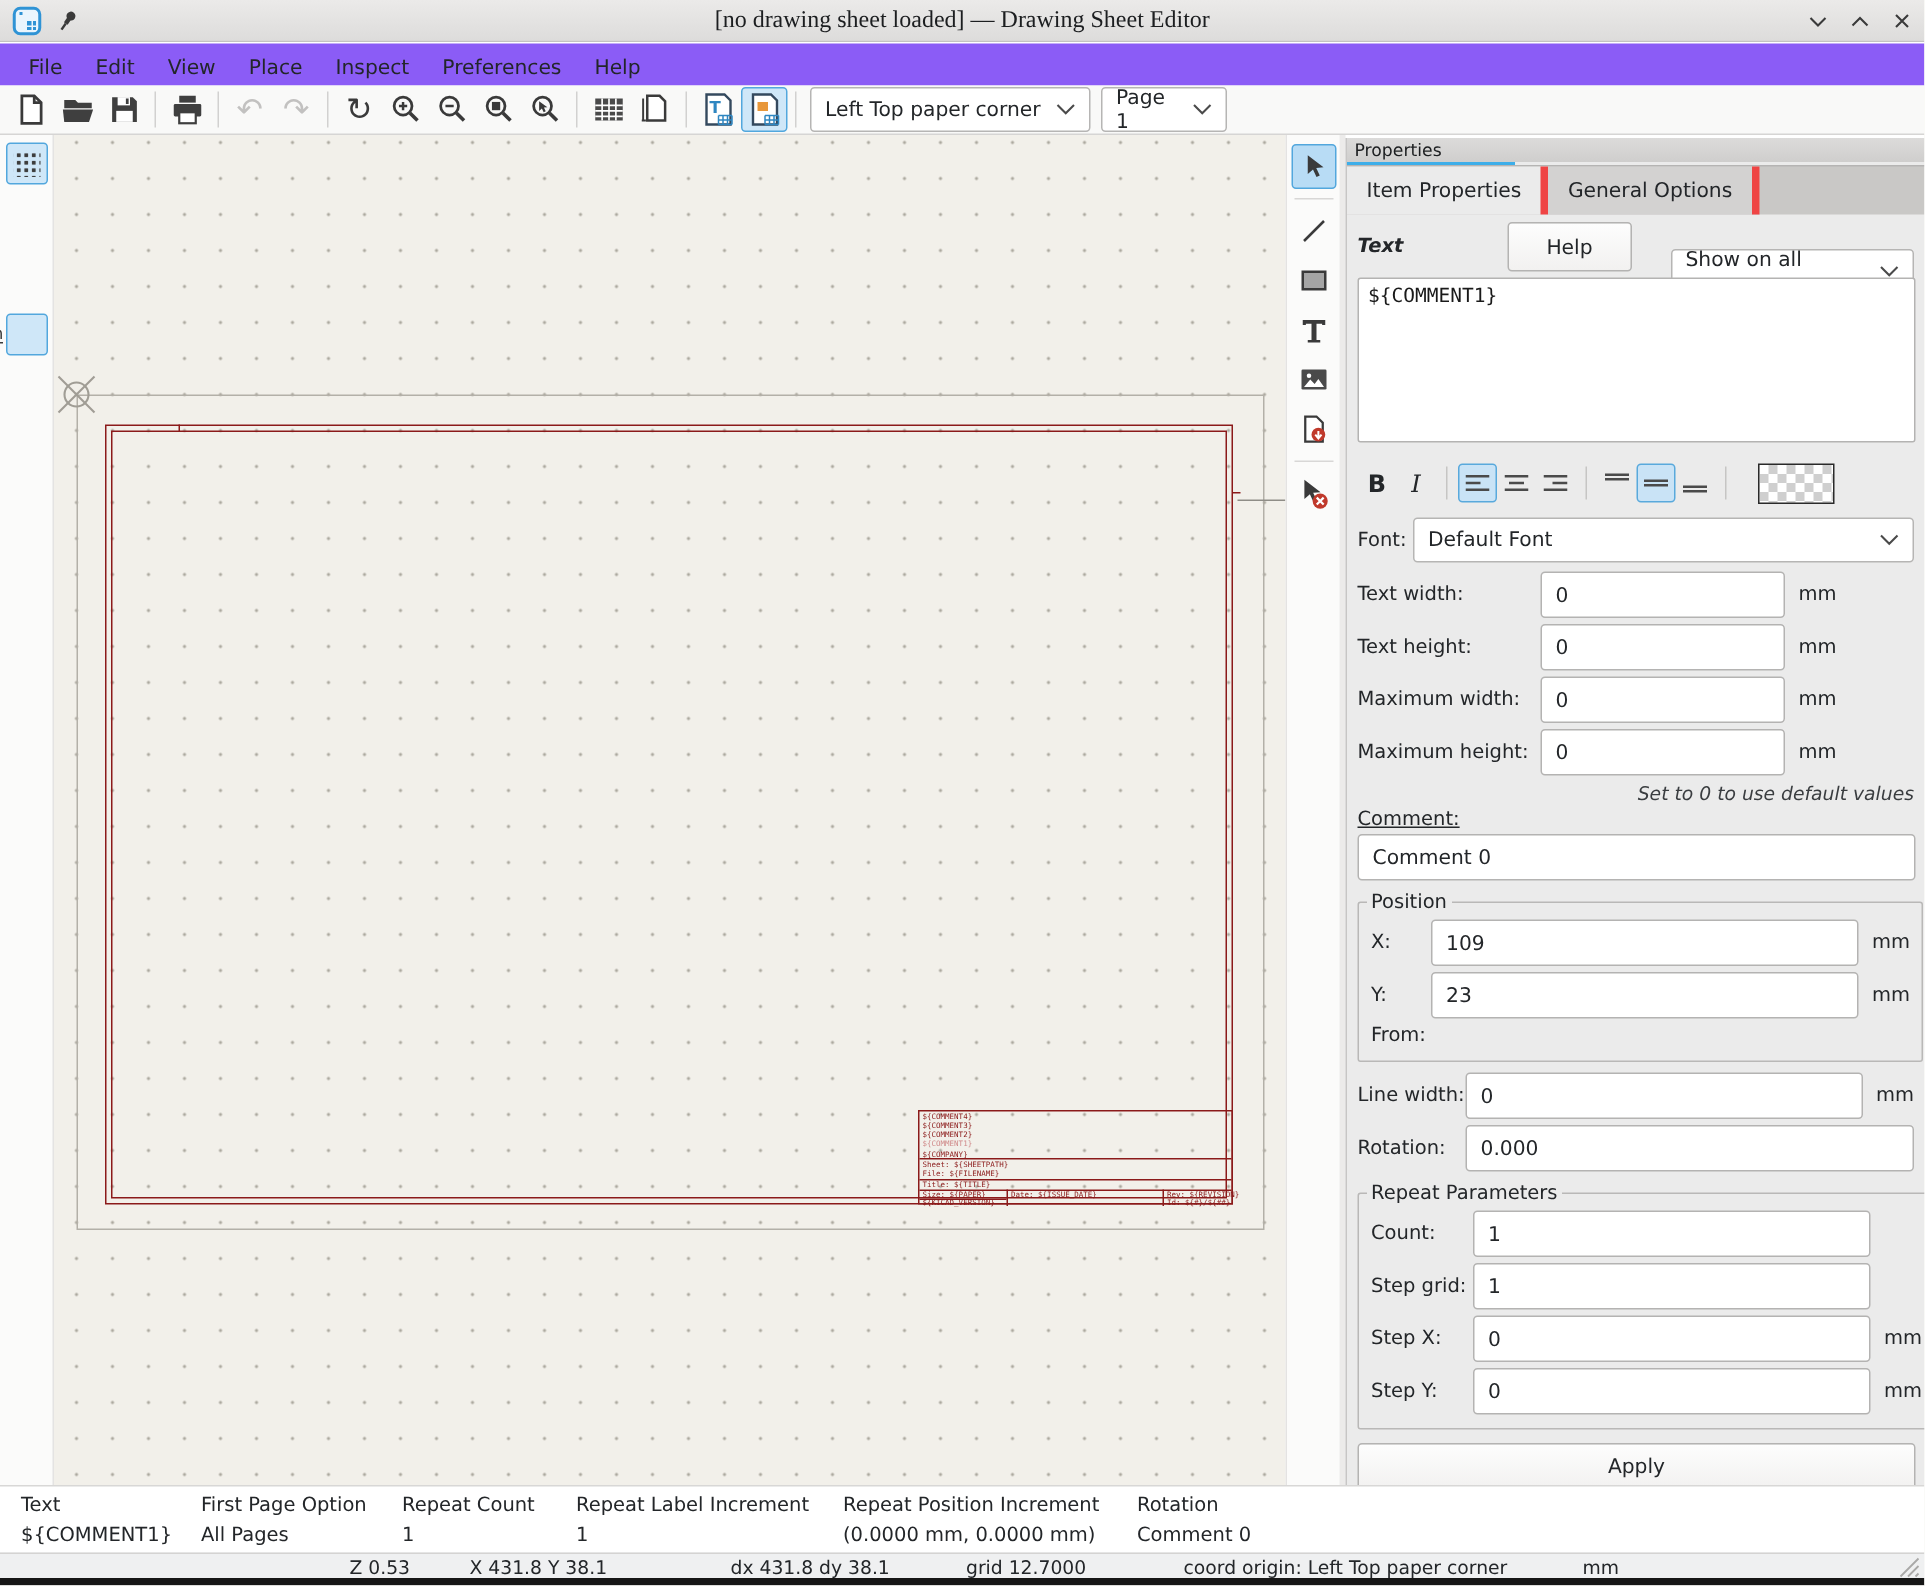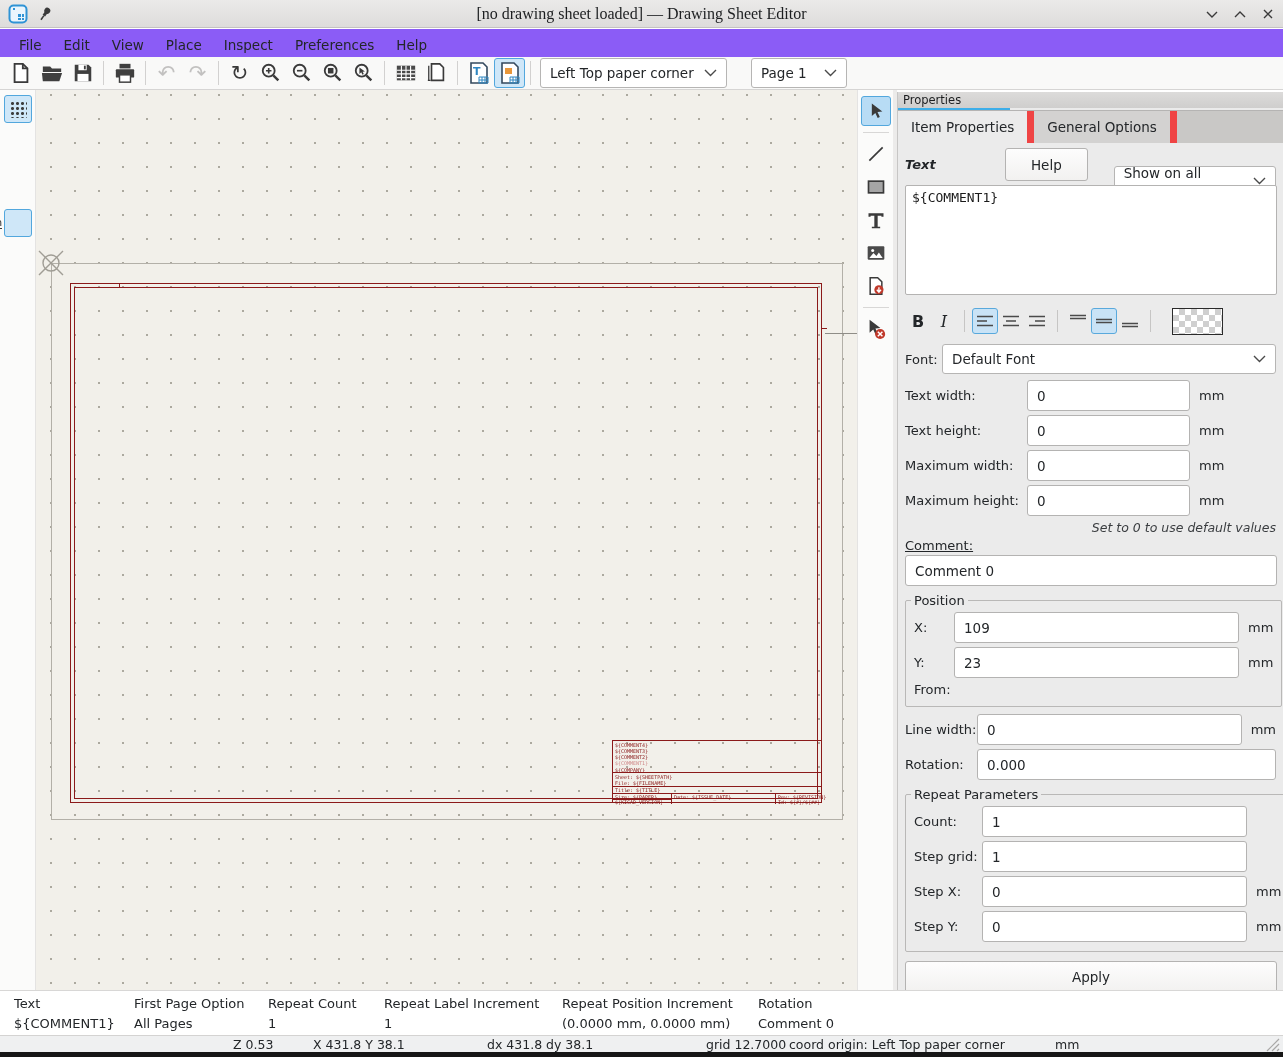--- a/index.html
+++ b/index.html
@@ -68,21 +68,21 @@
   .rbtn.toggled { background:#b8dcf5; border:1px solid #52a7dd; }
   .rsep { width:26px; height:1px; background:#d8d7d6; margin:6px auto; }
 
   .splitter { position:absolute; left:893px; top:90px; width:4px; height:900px; background:#ecebea; }
 
   
   .panel { position:absolute; left:897px; top:92px; width:386px; height:898px; background:#ebebeb; border-left:1px solid #c7c6c5; }
   .panel-header { height:16px; background:linear-gradient(#dcdbda,#cfcecd); font-size:11.5px; padding:1px 0 0 5px; color:#1c1e20; }
   .panel-accent { height:2px; width:112px; background:#3daee9; }
   .tabs { height:33px; background:#c9c8c6; display:flex; align-items:stretch; border-top:1px solid #b5b4b3; }
-  .tab { padding:0 13px; display:flex; align-items:center; font-size:13.5px; border-right:7px solid #ef4444; }
+  .tab { padding:0 13px; display:flex; align-items:center; font-size:13.5px; border-right:5px solid #ef4444; }
   .tab.active { background:#ebebeb; }
   .tab.inactive { background:#d3d2d1; }
   .panel-body { padding:5px 7px 0 7px; }
 
   .prow { display:flex; align-items:center; }
   .plabel { flex:none; }
   input.tfield, .tfield { background:#fff; border:1px solid #b4b3b2; border-radius:3px; height:31px;
     padding:0 9px; font-size:13.5px; font-family:inherit; color:#232629; }
   .unit { margin-left:9px; }
   .btn { background:linear-gradient(#fdfdfd,#f2f1f0); border:1px solid #b4b3b2; border-radius:3px;
@@ -262,21 +262,21 @@
           </g>
         </svg>
     </span>
     <span class="tsep"></span>
     <div class="combo" style="width:187px; margin-left:4px;">
       <span>Left Top paper corner</span>
       <svg class="chev" width="13" height="8" viewBox="0 0 13 8">
           <polyline points="1,1 6.5,6.5 12,1" fill="none" stroke="#4a4a4a" stroke-width="1.4"></polyline>
         </svg>
     </div>
-    <div class="combo" style="width:96px; margin-left:24px;">
+    <div class="combo" style="width:84px; margin-left:7px;">
       <span>Page 1</span>
       <svg class="chev" width="13" height="8" viewBox="0 0 13 8">
           <polyline points="1,1 6.5,6.5 12,1" fill="none" stroke="#4a4a4a" stroke-width="1.4"></polyline>
         </svg>
     </div>
   </div>
 
   <div class="left-rail">
     <div class="rail-btn toggled">
       <span class="grid-ic"></span>
@@ -545,21 +545,21 @@
     </div>
     <div class="info-col" style="left:758px;">
       <span class="lab">Rotation</span><span>Comment 0</span>
     </div>
   </div>
 
   <div class="status-bar">
     <span style="left:233px;">Z 0.53</span>
     <span style="left:313px;">X 431.8  Y 38.1</span>
     <span style="left:487px;">dx 431.8  dy 38.1</span>
-    <span style="left:706px;">grid 12.7000</span>
+    <span style="left:644px;">grid 12.7000</span>
     <span style="left:789px;">coord origin: Left Top paper corner</span>
     <span style="left:1055px;">mm</span>
     <svg class="grip" width="14" height="14" viewBox="0 0 14 14">
         <path d="M13 1 L1 13 M13 6 L6 13 M13 11 L11 13" stroke="#a9a8a7" stroke-width="1.2"></path>
       </svg>
   </div>
   <div class="bottom-edge"></div>
 
 </div>
 

